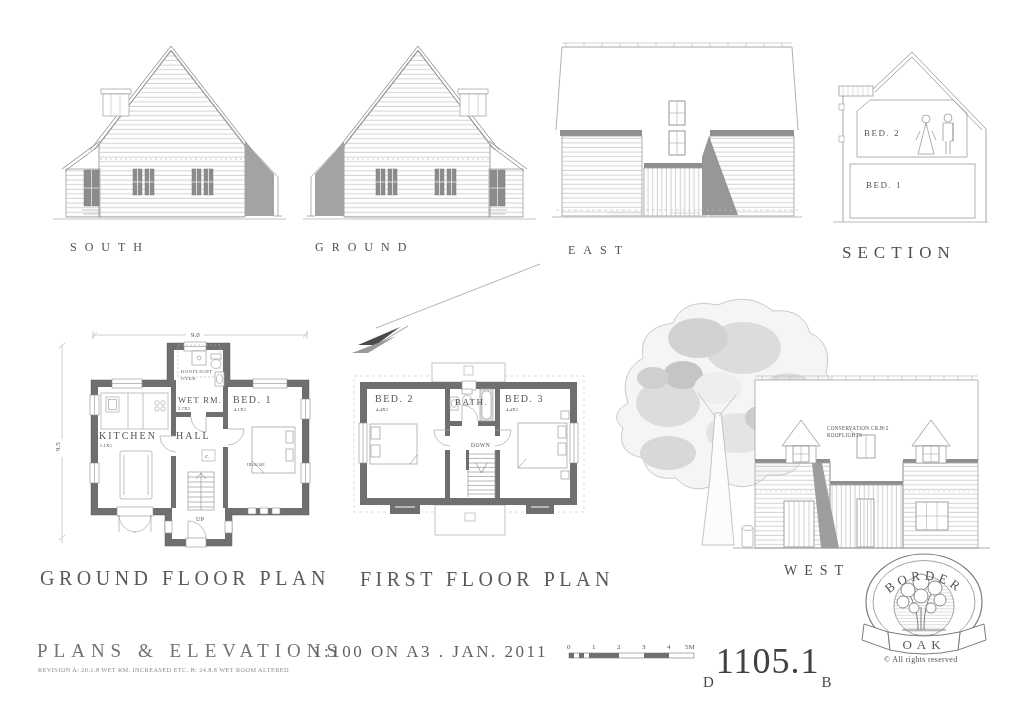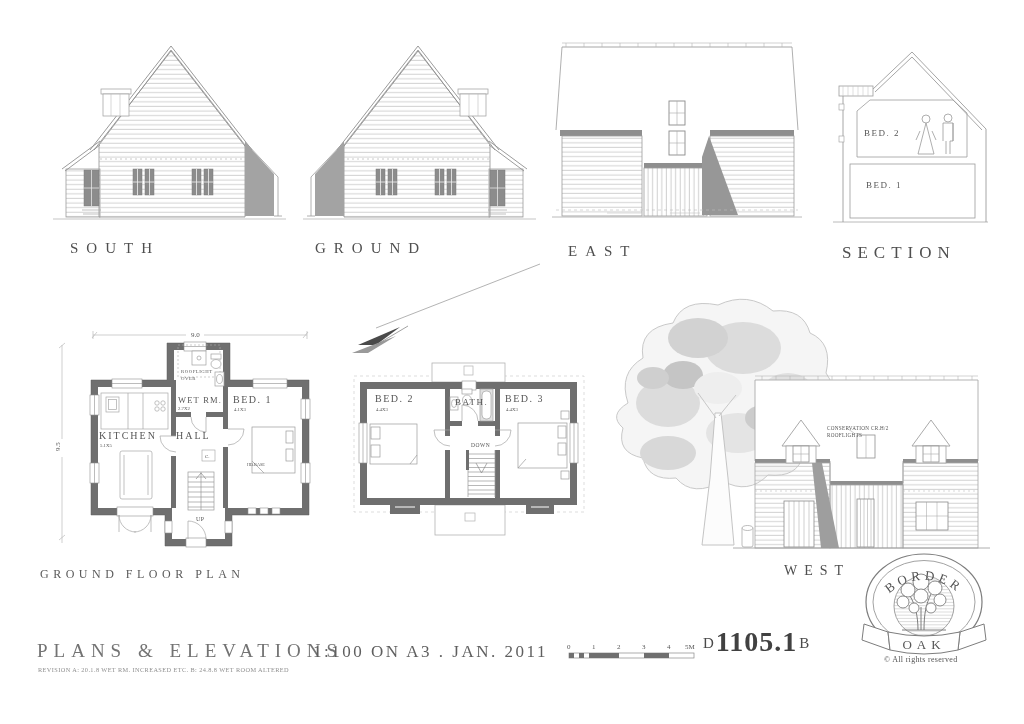--- a/index.html
+++ b/index.html
@@ -1,28 +1,28 @@
 <!DOCTYPE html>
 <html><head>
 <meta charset="utf-8">
 <style>
   html,body{margin:0;padding:0;background:#e8e8e8;}
   .sheet{position:relative;width:1024px;height:724px;background:#ffffff;overflow:hidden;
          font-family:"Liberation Serif", serif;}
   .fig{position:absolute;}
   .cap{position:absolute;color:#4f4f4f;white-space:nowrap;font-family:"Liberation Serif", serif;}
-  .cap-el{font-size:15px;letter-spacing:8px;}
-  .cap-plan{font-size:12px;letter-spacing:4.5px;color:#5a5a5a;}
+  .cap-el{font-size:12px;letter-spacing:8px;}
+  .cap-plan{font-size:20px;letter-spacing:4.5px;color:#5a5a5a;}
   .cap-title{font-size:19px;letter-spacing:6px;color:#737373;}
   .cap-rev{font-size:6.3px;letter-spacing:0.4px;color:#8f8f8f;}
   .cap-scale{font-size:17px;letter-spacing:2.5px;color:#5f5f5f;}
   .cap-copy{font-size:8px;color:#555;letter-spacing:0.3px;text-align:center;}
   .dwgnum{position:absolute;display:flex;align-items:flex-end;color:#414141;}
   .dwgnum .pre,.dwgnum .suf{font-size:15px;line-height:1;padding-bottom:3px;color:#4a4a4a;}
-  .dwgnum .num{font-size:28px;font-weight:bold;line-height:0.85;letter-spacing:1px;margin:0 2px;}
+  .dwgnum .num{font-size:36px;font-weight:normal;line-height:0.85;letter-spacing:1px;margin:16px 2px;}
   svg text{font-family:"Liberation Serif", serif;fill:#565656;}
 </style>
 </head>
 <body>
 
 <div class="sheet">
 
   <svg width="0" height="0" style="position:absolute" aria-hidden="true">
     <defs>
       <pattern id="sid" width="6" height="4.6" patternUnits="userSpaceOnUse">
@@ -300,20 +300,21 @@
       <rect x="132" y="68" width="9" height="28" rx="4" fill="#fff"></rect>
     </g>
 
     <text x="25" y="79" font-size="10" letter-spacing="1.5">BED. 2</text>
     <text x="26" y="88" font-size="4.8">4.4X3</text>
     <text x="105" y="82" font-size="9" letter-spacing="1.5">BATH.</text>
     <text x="155" y="79" font-size="10" letter-spacing="1.5">BED. 3</text>
     <text x="156" y="88" font-size="4.8">4.4X3</text>
     <text x="121" y="124" font-size="5.5" letter-spacing="0.5">DOWN</text>
   </svg>
+  <div class="cap cap-plan" style="left:360px;top:568px">FIRST FLOOR PLAN</div>
 
   <svg class="fig" style="left:598px;top:283px" width="412" height="285">
     <g>
       <path d="M30,120 Q20,90 45,75 Q40,45 75,40 Q85,15 120,22 Q150,8 175,28 Q205,25 212,50 Q235,60 228,90 Q245,115 225,135 Q232,165 205,172 Q200,195 170,192 Q150,212 125,198 Q95,215 78,195 Q50,198 45,175 Q18,170 25,145 Q10,132 30,120 Z" fill="#f5f5f5" stroke="#c9c9c9" stroke-width="1"></path>
       <ellipse cx="70" cy="120" rx="32" ry="24" fill="#dcdcdc"></ellipse>
       <ellipse cx="145" cy="65" rx="38" ry="26" fill="#dcdcdc"></ellipse>
       <ellipse cx="100" cy="55" rx="30" ry="20" fill="#d2d2d2"></ellipse>
       <ellipse cx="190" cy="110" rx="26" ry="20" fill="#e0e0e0"></ellipse>
       <ellipse cx="70" cy="170" rx="28" ry="17" fill="#d8d8d8"></ellipse>
       <ellipse cx="140" cy="150" rx="32" ry="20" fill="#e4e4e4"></ellipse>

